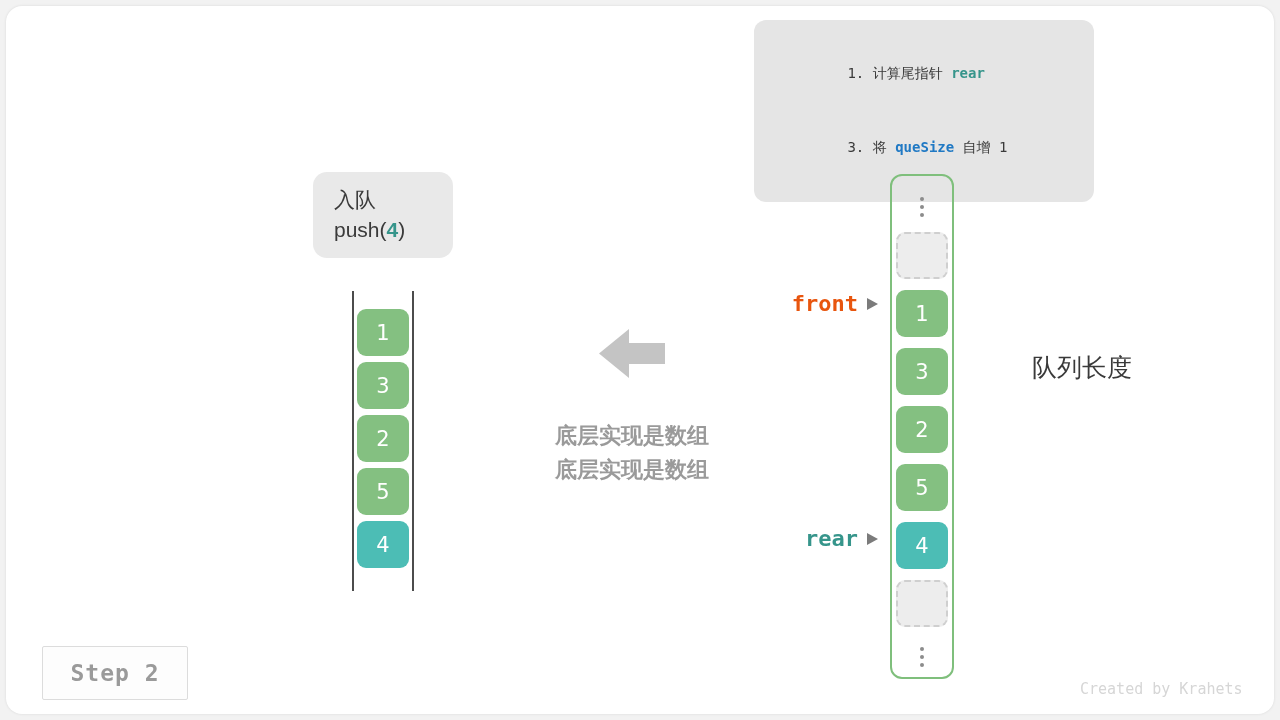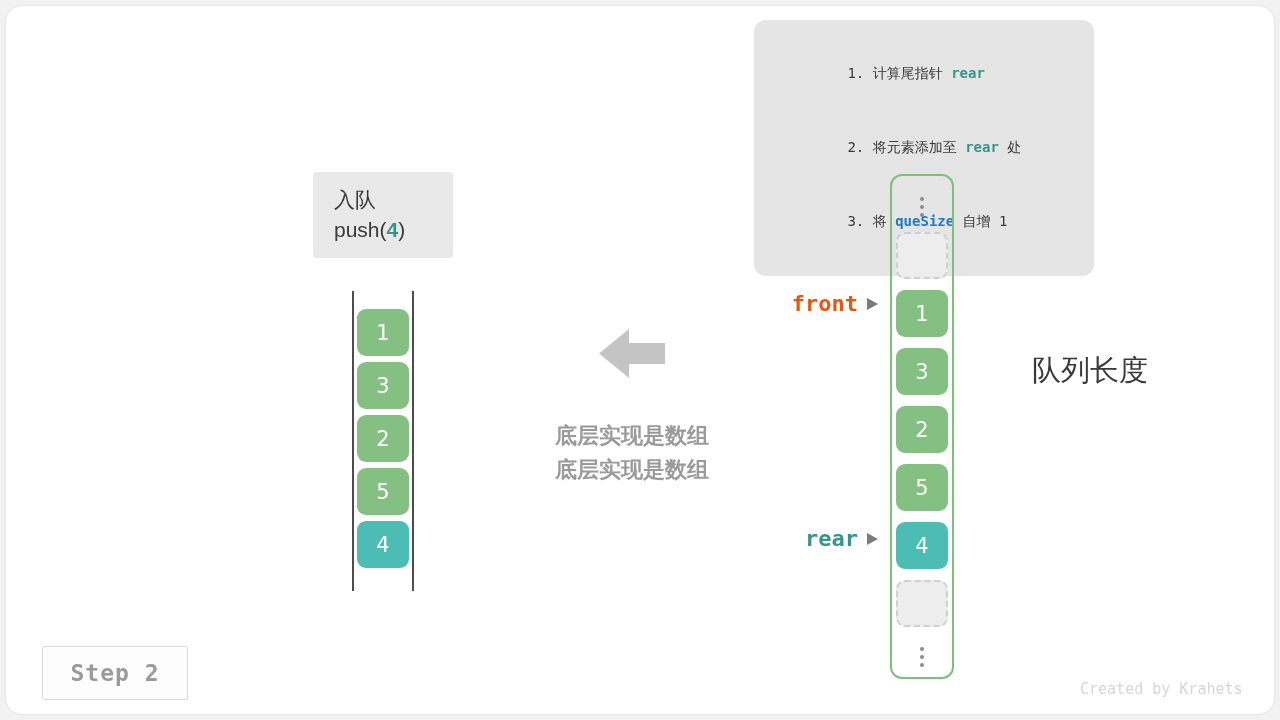--- a/index.html
+++ b/index.html
@@ -56,21 +56,21 @@
   .kw-teal { color: #36958b; font-weight: bold; }
   .kw-blue { color: #2079c4; font-weight: bold; }
 
   
   #push-box {
     left: 307px;
     top: 166px;
     width: 140px;
     height: 86px;
     background: #e9e9e9;
-    border-radius: 4px;
+    border-radius: 14px;
     box-sizing: border-box;
     padding: 13px 0 4px 21px;
   }
   .push-line1 {
     font-family: "DejaVu Sans", sans-serif;
     font-size: 21px;
     color: #3a3a3a;
     line-height: 1.45;
   }
   .push-line2 {
@@ -184,22 +184,22 @@
     display: inline-block;
     width: 0; height: 0;
     border-top: 6px solid transparent;
     border-bottom: 6px solid transparent;
     border-left: 11px solid #7b7b7b;
   }
 
   
   #quesize-note { left: 1026px; top: 341px; width: 230px; }
   .qs-line1 {
-    font-family: Liberation Serif, serif;
-    font-size: 29px;
+    font-family: Liberation Sans, sans-serif;
+    font-size: 25px;
     color: #3a3a3a;
     line-height: 1.6;
   }
   .qs-line2 {
     font-family: "DejaVu Sans Mono", monospace;
     font-size: 22px;
     color: #3a3a3a;
     line-height: 1.6;
     white-space: pre;
   }
@@ -237,23 +237,20 @@
 </style>
 </head>
 <body>
 
 <div id="stage">
   <div id="card">
 
     <div class="abs" id="instr-panel">
       <div class="instr-line">
         <span>1.</span><span> </span><span>计算尾指针 </span><span class="kw-teal">rear</span><span></span>
-      </div>
-      <div class="instr-line">
-        <span>2.</span><span> </span><span>将元素添加至 </span><span class="kw-teal">rear</span><span> 处</span>
       </div>
       <div class="instr-line">
         <span>3.</span><span> </span><span>将 </span><span class="kw-blue">queSize</span><span> 自增 1</span>
       </div>
     </div>
 
     <div class="abs" id="push-box">
       <div class="push-line1">入队</div>
       <div class="push-line2"><span>push(</span><span class="kw-teal">4</span><span>)</span></div>
     </div>

